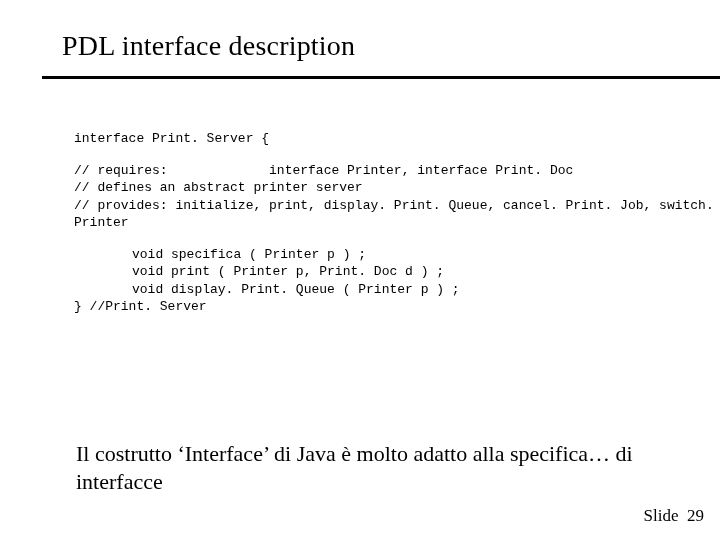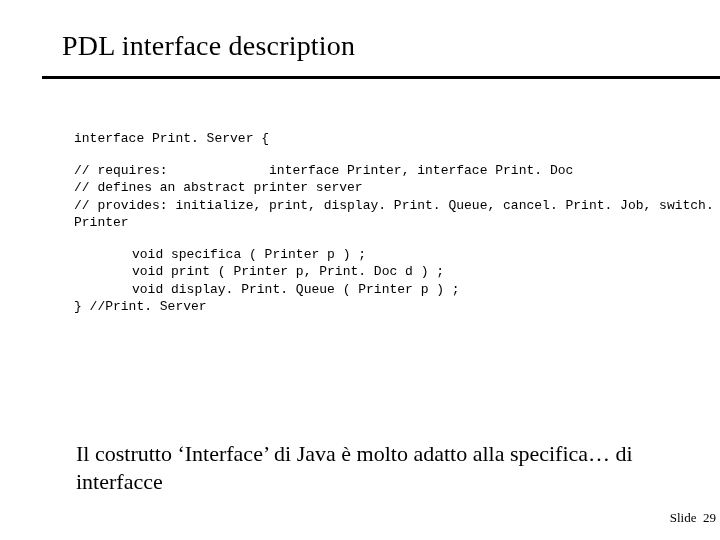--- a/index.html
+++ b/index.html
@@ -54,23 +54,23 @@
   .bottom-text {
     position: absolute;
     left: 52px;
     top: 440px;
     right: 60px;
     font-size: 22px;
     line-height: 1.25;
   }
   .footer {
     position: absolute;
-    right: 28px;
+    right: 40px;
     bottom: 14px;
-    font-size: 13px;
+    font-size: 17px;
     font-family: "Times New Roman", Times, serif;
     text-align: right;
   }
 </style>
 </head>
 <body>
 
 <div class="slide">
 
   <div class="title">PDL interface description</div>

